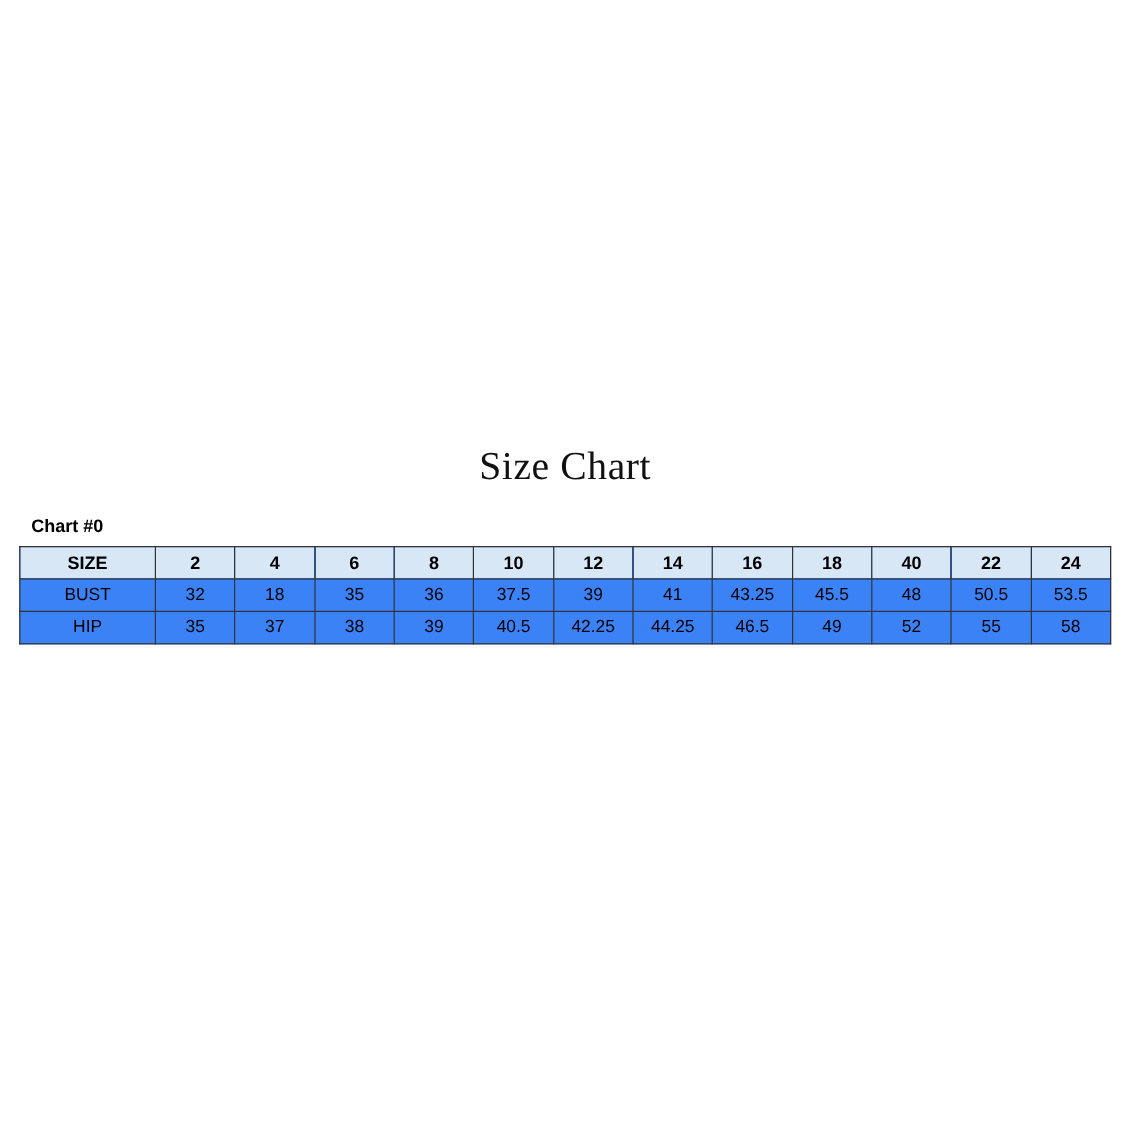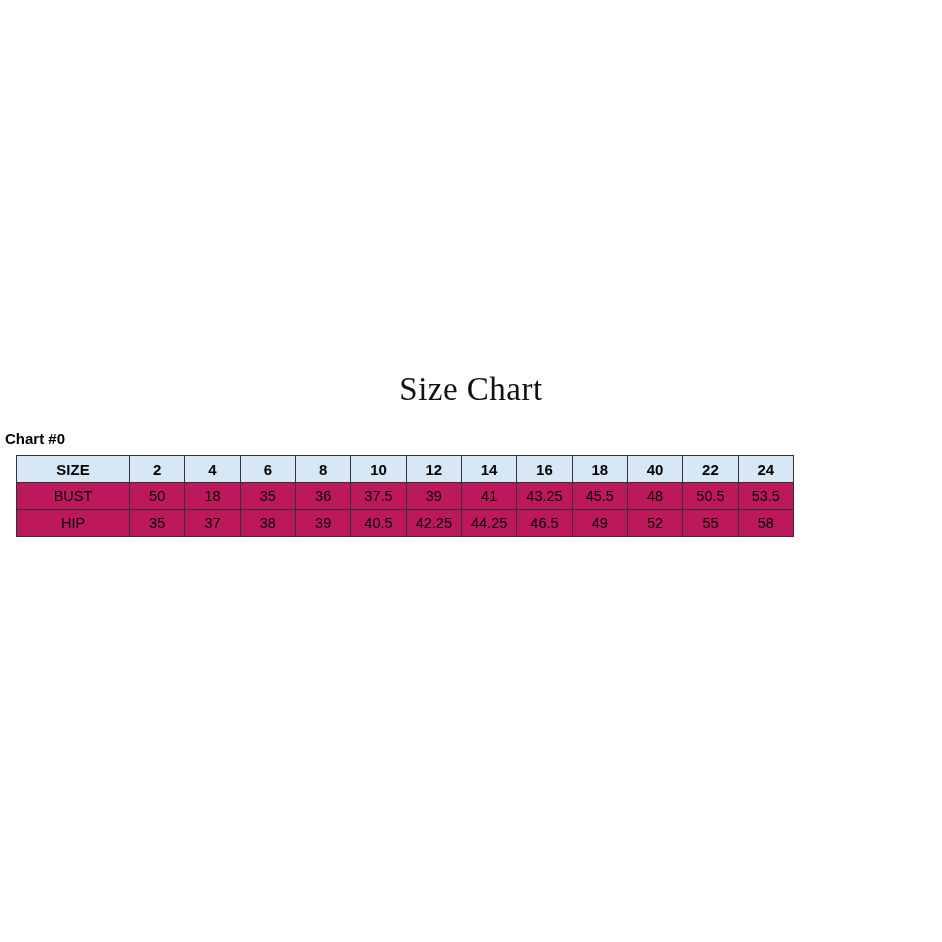--- a/index.html
+++ b/index.html
@@ -32,40 +32,40 @@
     text-align: center;
     font-family: "Liberation Serif", serif;
     font-size: 33px;
     font-weight: 400;
     letter-spacing: 0.5px;
     color: #111111;
   }
 
   .chart-label {
     position: absolute;
-    left: 5px;
+    left: 26px;
     top: 430px;
     font-family: "Liberation Sans", sans-serif;
     font-size: 15px;
     font-weight: bold;
     color: #000000;
   }
 
   .table-wrap {
     position: absolute;
     left: 16px;
     top: 455px;
     width: 910px;
   }
 
   table.size-chart {
     border-collapse: collapse;
-    width: 778px;
+    width: 910px;
     table-layout: fixed;
-    background: #be185d;
+    background: #3b82f6;
   }
 
   table.size-chart td,
   table.size-chart th {
     border: 1px solid #333333;
     height: 26px;
     text-align: center;
     vertical-align: middle;
     font-size: 14.5px;
     font-family: "Liberation Sans", sans-serif;
@@ -116,21 +116,21 @@
           <th>16</th>
           <th>18</th>
           <th>40</th>
           <th>22</th>
           <th>24</th>
         </tr>
       </thead>
       <tbody>
         <tr>
           <td class="rowhead">BUST</td>
-          <td>50</td>
+          <td>32</td>
           <td>18</td>
           <td>35</td>
           <td>36</td>
           <td>37.5</td>
           <td>39</td>
           <td>41</td>
           <td>43.25</td>
           <td>45.5</td>
           <td>48</td>
           <td>50.5</td>

